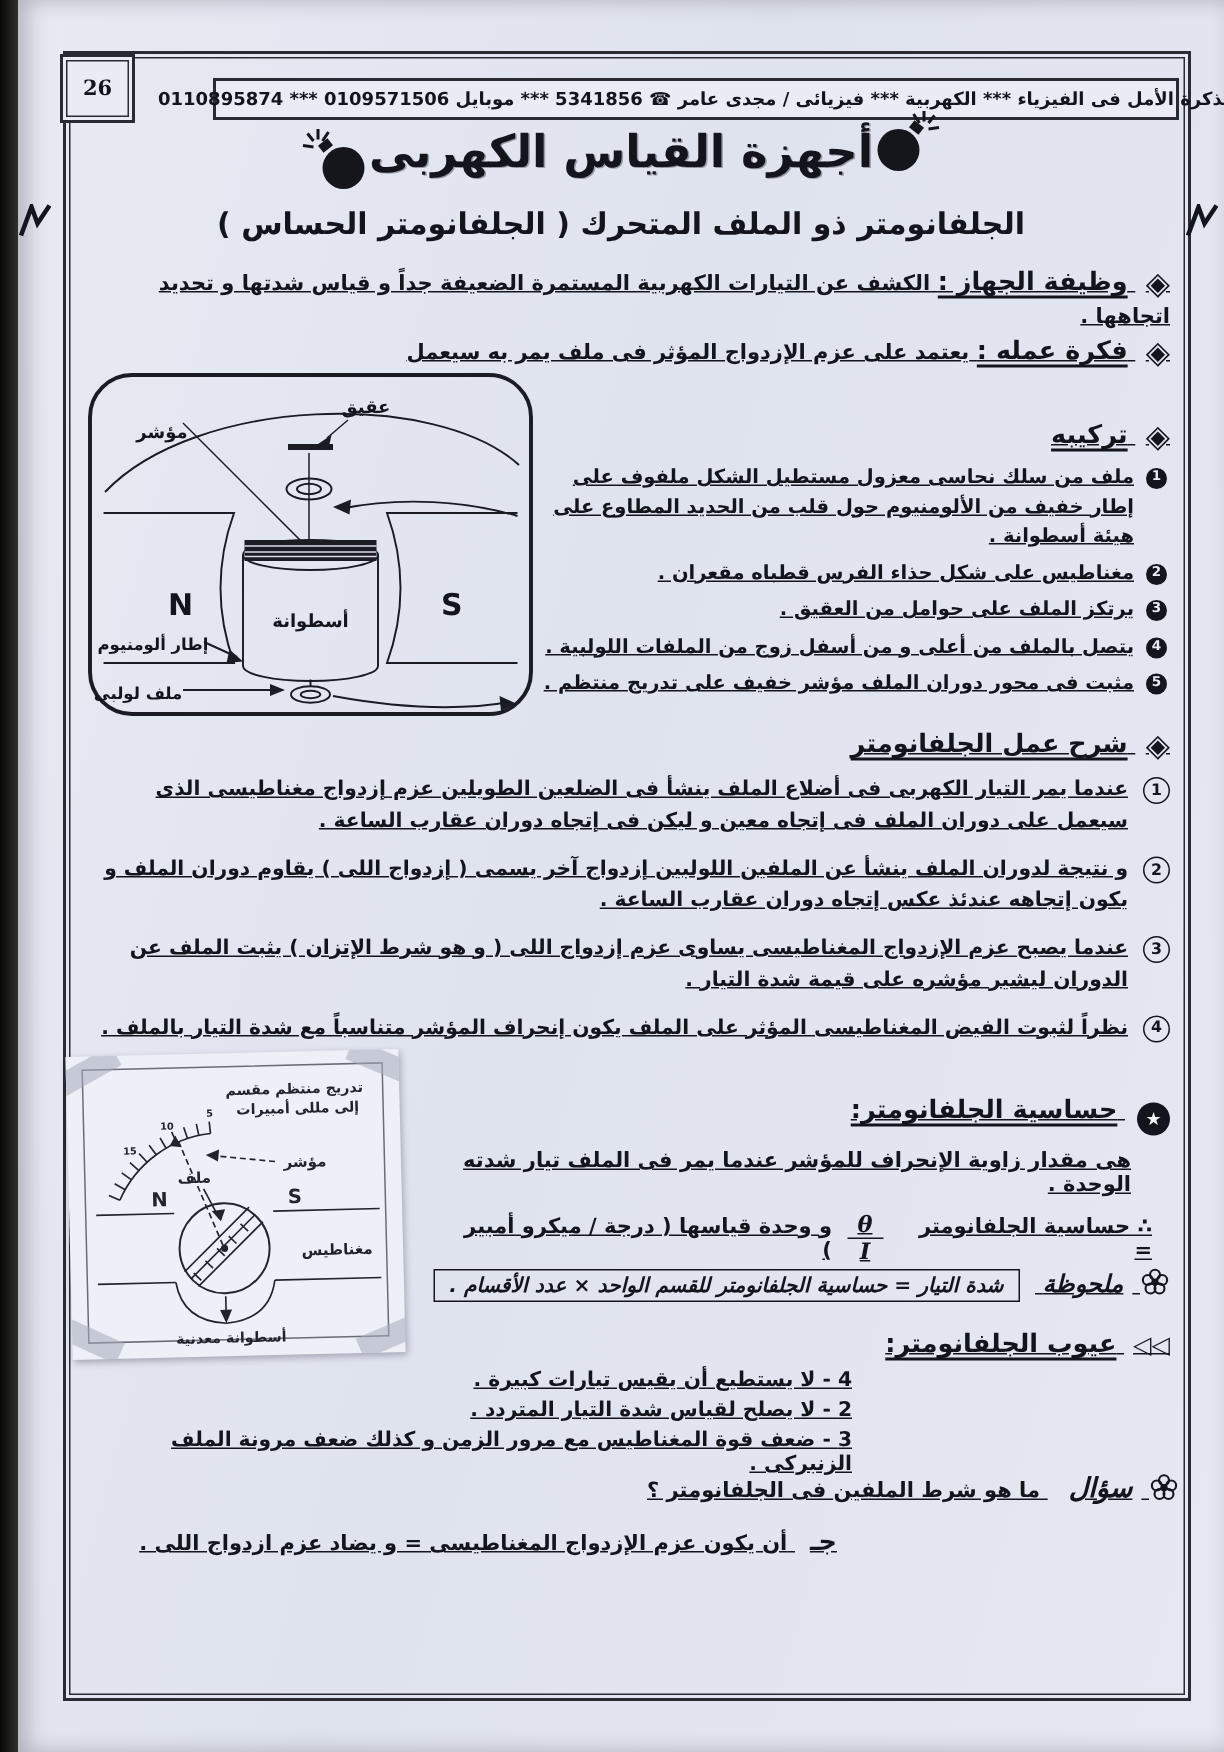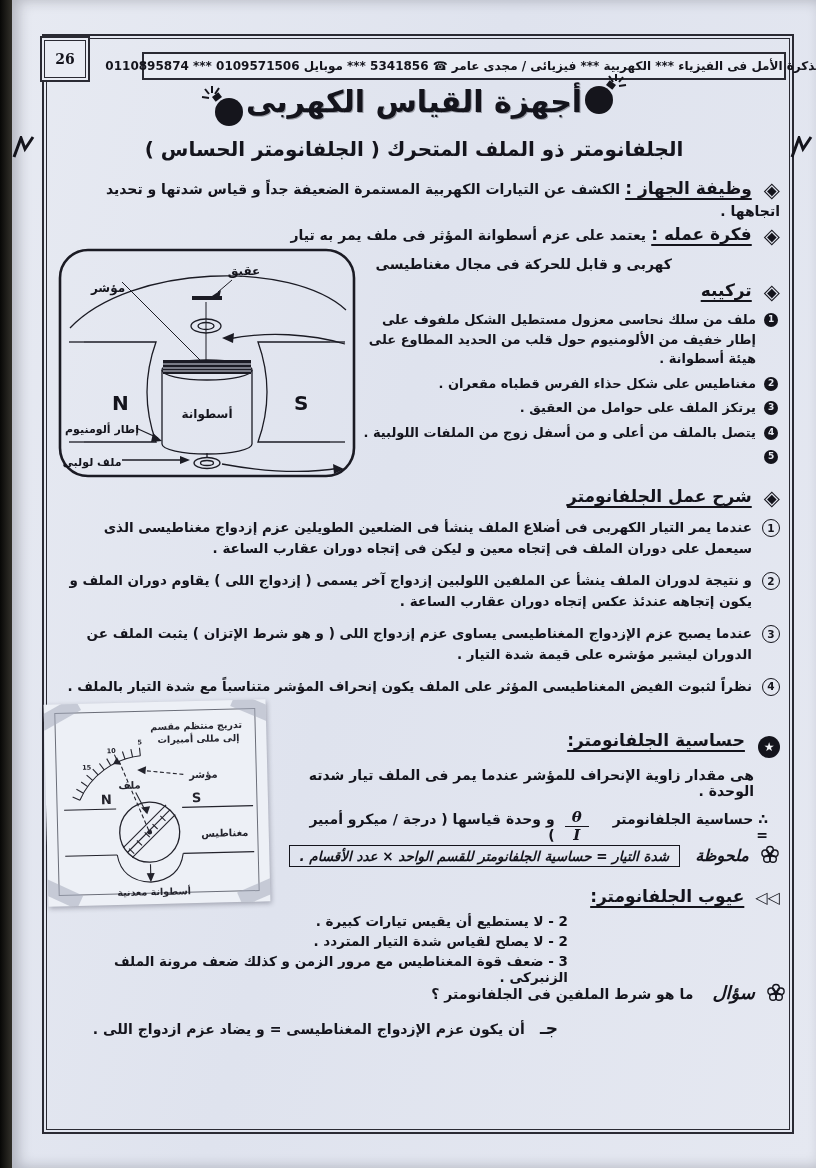--- a/index.html
+++ b/index.html
@@ -20,21 +20,21 @@
           font-size:12px;font-weight:bold;background:#e9ecf4;white-space:nowrap;}
   .title-row{position:absolute;left:0;top:76px;width:100%;display:flex;align-items:center;
              justify-content:center;}
   .main-title{font-size:30px;font-weight:bold;letter-spacing:1px;
               text-shadow:1px 1px 0 rgba(20,20,28,.35);}
   .bomb-l{transform:scaleX(-1) translateY(8px);}
   .bomb-r{transform:translateY(-4px);}
   .subtitle-row{position:absolute;left:0;top:136px;width:100%;display:flex;align-items:center;
                 justify-content:space-between;gap:14px;direction:rtl;}
   .sub-title{font-size:20px;font-weight:bold;}
-  .sec{position:absolute;direction:rtl;right:36px;left:44px;}
+  .sec{position:absolute;direction:rtl;right:36px;left:44px;text-decoration:underline;}
   .sec-head{font-weight:bold;font-size:17px;text-decoration:underline;
             text-underline-offset:4px;text-decoration-thickness:1.5px;}
   .diamond{font-size:21px;line-height:1;vertical-align:-3px;margin-left:7px;font-weight:normal;}
   .body-t{font-weight:bold;font-size:14px;}
   .line2-indent{margin-right:108px;margin-top:9px;}
   .s-item{position:relative;padding-right:24px;margin-top:5px;font-weight:bold;font-size:13px;
           line-height:1.5;}
   .badge-dark{position:absolute;right:2px;top:3px;width:14px;height:14px;border-radius:50%;
               background:#14141c;color:#e8ebf3;font-size:9px;font-weight:bold;display:flex;
               align-items:center;justify-content:center;}
@@ -126,23 +126,22 @@
   <div class="sec" style="top:178px;">
     <span class="diamond">◈</span>
     <span class="sec-head">وظيفة الجهاز :</span>
     <span class="body-t">الكشف عن التيارات الكهربية المستمرة الضعيفة جداً و قياس شدتها و تحديد اتجاهها .</span>
   </div>
 
   <div class="sec" style="top:224px;">
     <div>
       <span class="diamond">◈</span>
       <span class="sec-head">فكرة عمله :</span>
-      <span class="body-t">يعتمد على عزم أسطوانة المؤثر فى ملف يمر به تيار</span>
-    </div>
-    <div class="body-t line2-indent">كهربى و قابل للحركة فى مجال مغناطيسى</div>
+      <span class="body-t">يعتمد على عزم الإزدواج المؤثر فى ملف يمر به سيعمل</span>
+    </div>
   </div>
 
   <div class="d1-wrap">
     <svg width="302" height="234" viewBox="0 0 302 234">
       <g fill="none" stroke="#1b1b24" stroke-width="1.3">
         <rect x="4" y="4" width="294" height="226" rx="28" stroke-width="2.6"></rect>
         <path d="M14 82 C 75 18 235 14 290 64"></path>
         <path d="M172 93 C 212 85 255 88 289 98"></path>
         <line x1="150" y1="120" x2="66" y2="36" stroke-width="1"></line>
         <line x1="150" y1="56" x2="150" y2="118" stroke-width="1"></line>
@@ -209,20 +208,21 @@
       <div class="s-item">
         <span class="badge-dark">3</span>
         <span>يرتكز الملف على حوامل من العقيق .</span>
       </div>
       <div class="s-item">
         <span class="badge-dark">4</span>
         <span>يتصل بالملف من أعلى و من أسفل زوج من الملفات اللولبية .</span>
       </div>
       <div class="s-item">
         <span class="badge-dark">5</span>
+        <span>مثبت فى محور دوران الملف مؤشر خفيف على تدريج منتظم .</span>
       </div>
     </div>
   </div>
 
   <div class="sec" style="top:486px;left:48px;">
     <div style="margin-bottom:8px;">
       <span class="diamond">◈</span>
       <span class="sec-head">شرح عمل الجلفانومتر</span>
     </div>
     <div class="op-item">
@@ -339,21 +339,21 @@
     <span class="note-label">ملحوظة</span>
     <span class="note-box">شدة التيار = حساسية الجلفانومتر للقسم الواحد × عدد الأقسام .</span>
   </div>
 
   <div class="sec" style="top:886px;left:48px;">
     <div>
       <span class="tri-marker">◁◁</span>
       <span class="sec-head">عيوب الجلفانومتر:</span>
     </div>
     <div class="defect-items">
-      <div class="defect-line">2 - لا يستطيع أن يقيس تيارات كبيرة .</div>
+      <div class="defect-line">4 - لا يستطيع أن يقيس تيارات كبيرة .</div>
       <div class="defect-line">2 - لا يصلح لقياس شدة التيار المتردد .</div>
       <div class="defect-line">3 - ضعف قوة المغناطيس مع مرور الزمن و كذلك ضعف مرونة الملف الزنبركى .</div>
     </div>
   </div>
 
   <div class="sec" style="top:982px;right:30px;">
     <span class="flower">
       <svg width="20" height="20" viewBox="0 0 20 20">
           <g fill="none" stroke="#14141c" stroke-width="1.4">
             <circle cx="10" cy="4.8" r="3.3"></circle>

